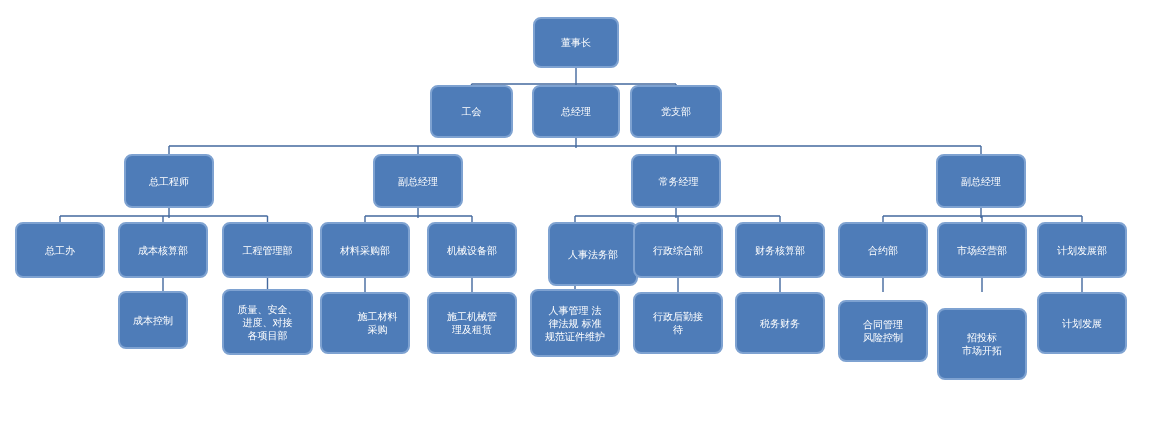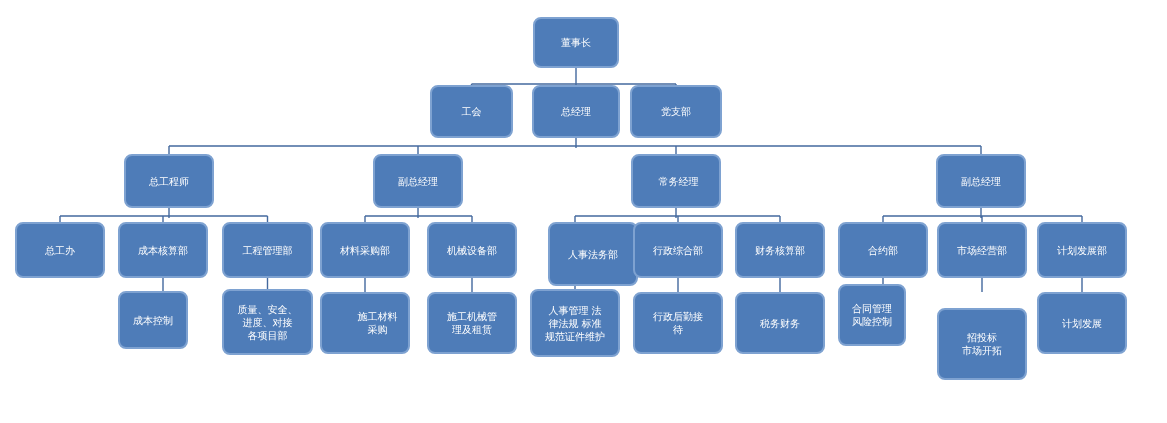--- a/index.html
+++ b/index.html
@@ -73,19 +73,19 @@
       <div class="node" style="left: 320px; top: 292px; width: 90px; height: 62px; padding-left: 28px;">施工材料
 采购</div>
       <div class="node" style="left: 427px; top: 292px; width: 90px; height: 62px;">施工机械管
 理及租赁</div>
       <div class="node" style="left: 530px; top: 289px; width: 90px; height: 68px;">人事管理 法
 律法规 标准
 规范证件维护</div>
       <div class="node" style="left: 633px; top: 292px; width: 90px; height: 62px; border-radius: 8px;">行政后勤接
 待</div>
       <div class="node" style="left: 735px; top: 292px; width: 90px; height: 62px; text-align: right;">税务财务</div>
-      <div class="node" style="left: 838px; top: 284px; width: 68px; height: 62px;">合同管理
+      <div class="node" style="left: 838px; top: 300px; width: 90px; height: 62px;">合同管理
 风险控制</div>
       <div class="node" style="left: 937px; top: 308px; width: 90px; height: 72px;">招投标
 市场开拓</div>
       <div class="node" style="left: 1037px; top: 292px; width: 90px; height: 62px;">计划发展</div>
     </div>
 </div>
 
 </body></html>

